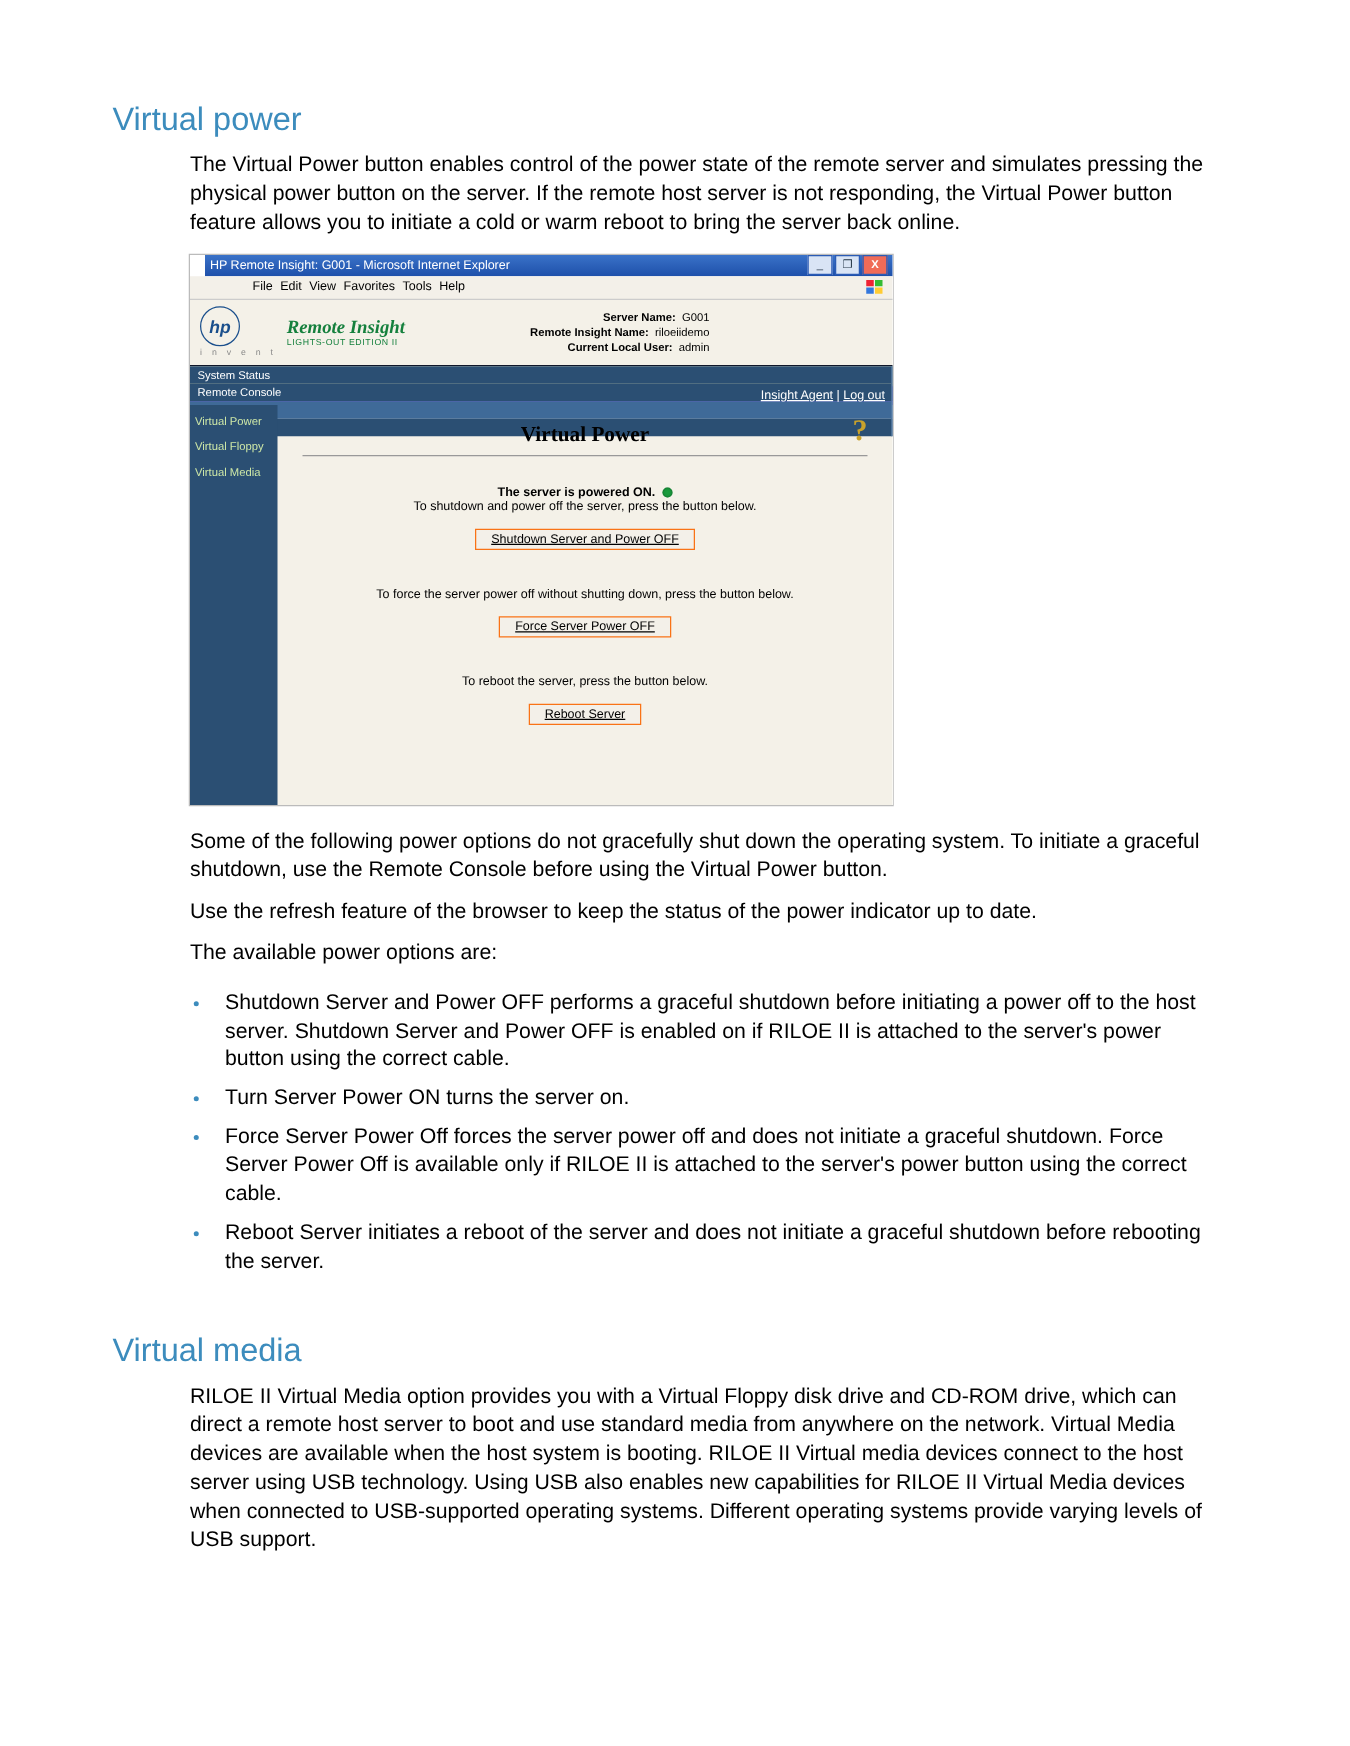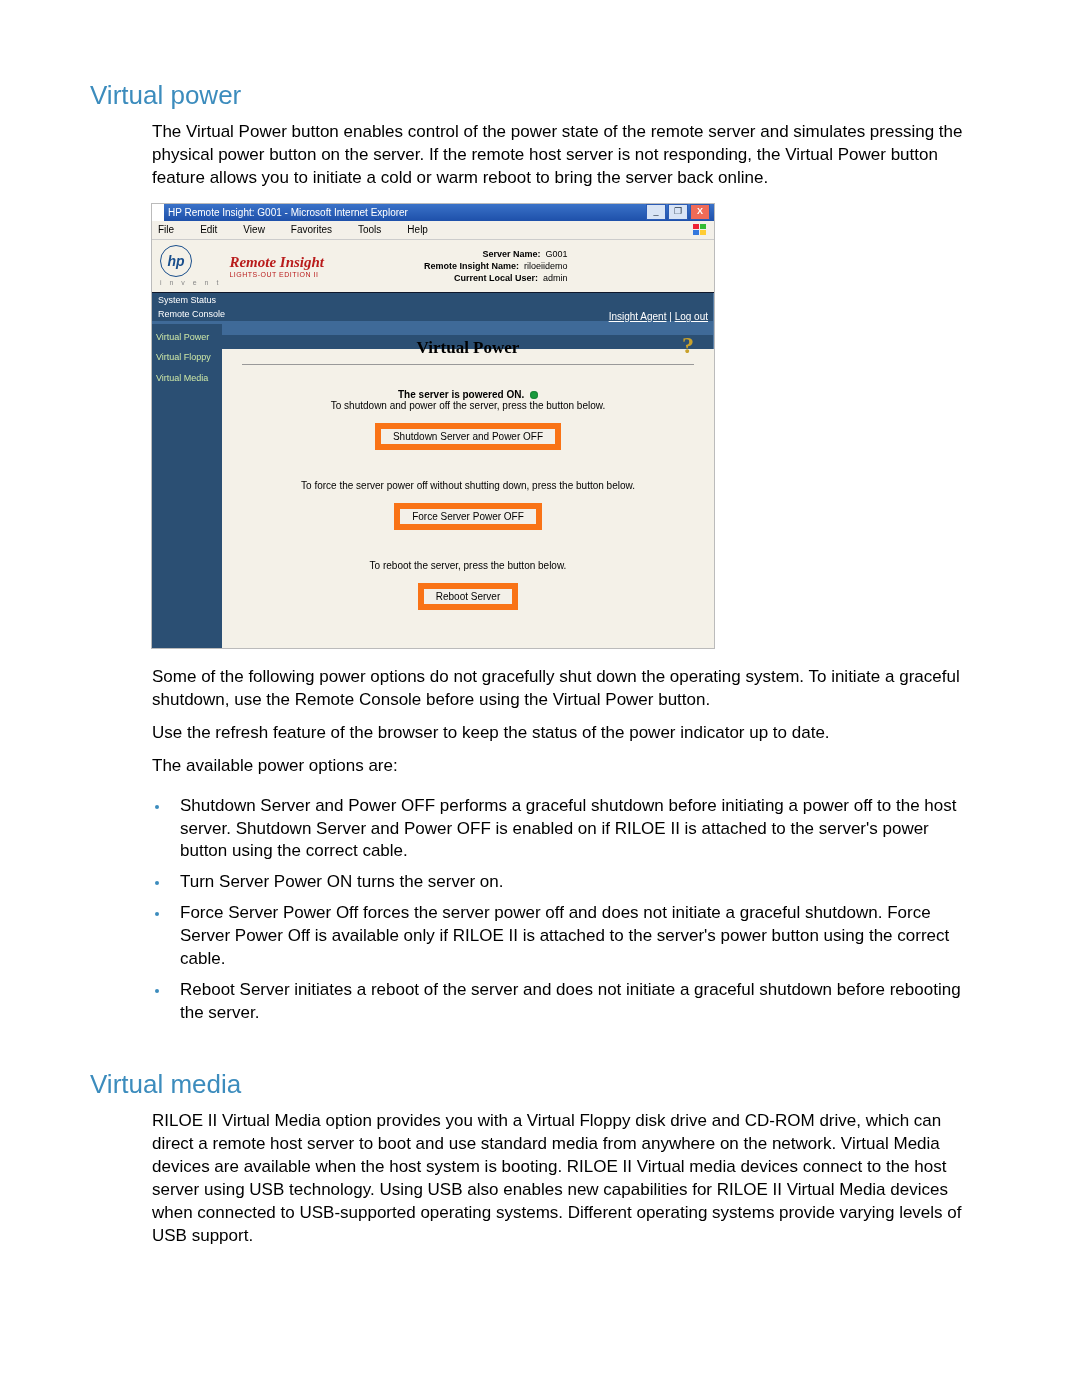--- a/index.html
+++ b/index.html
@@ -85,21 +85,21 @@
   .menubar {
     background: #f3f0e9;
     font-size: 10px;
     height: 18px;
     display: flex;
     align-items: center;
     padding: 0 6px;
     border-bottom: 1px solid #ccc;
     justify-content: space-between;
   }
-  .menubar .menus { display: flex; gap: 26px; }
+  .menubar .menus { display: flex; gap: 6px; margin-left: 44px; }
   .menubar .flag {
     width: 16px;
     height: 13px;
     display: inline-block;
   }
   .flag svg { width:100%; height:100%; }
   .hp-header {
     background: #f4f1e8;
     height: 52px;
     display: flex;
@@ -122,21 +122,21 @@
   }
   .hp-invent {
     font-size: 7px;
     color: #888;
     letter-spacing: 3px;
     margin-top: 2px;
     text-align: center;
   }
   .hp-brand {
     margin-left: 8px;
-    color: #b91c1c;
+    color: #15803d;
   }
   .hp-brand .prod {
     font-family: serif;
     font-style: italic;
     font-weight: bold;
     font-size: 15px;
   }
   .hp-brand .edition {
     font-size: 7px;
     letter-spacing: 0.5px;
@@ -230,23 +230,24 @@
     border-radius: 50%;
     background: #1a9b3d;
     vertical-align: middle;
     margin-left: 3px;
     box-shadow: inset 0 0 2px #0b5a22;
   }
   .panel-btn {
     font-size: 10px;
     padding: 2px 12px;
     background: #f3f0e9;
-    border: 6px solid #f97316;
+    border: 1px solid #f97316;
     margin: 4px 0 22px 0;
     display: inline-block;
+    text-decoration: underline;
   }
   .section2 {
     margin-top: 44px;
   }
 </style>
 </head>
 <body>
 
 <div class="page">
   <div class="content">

